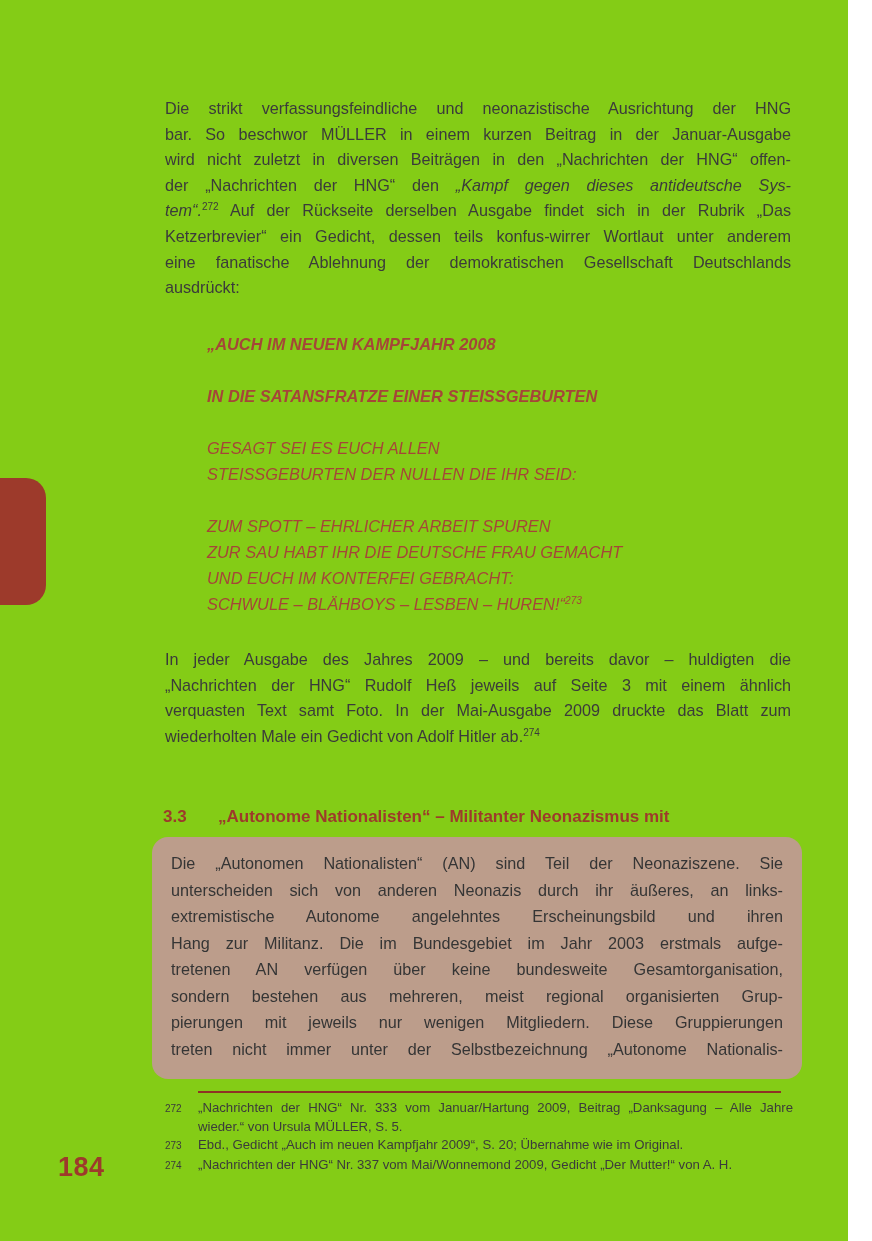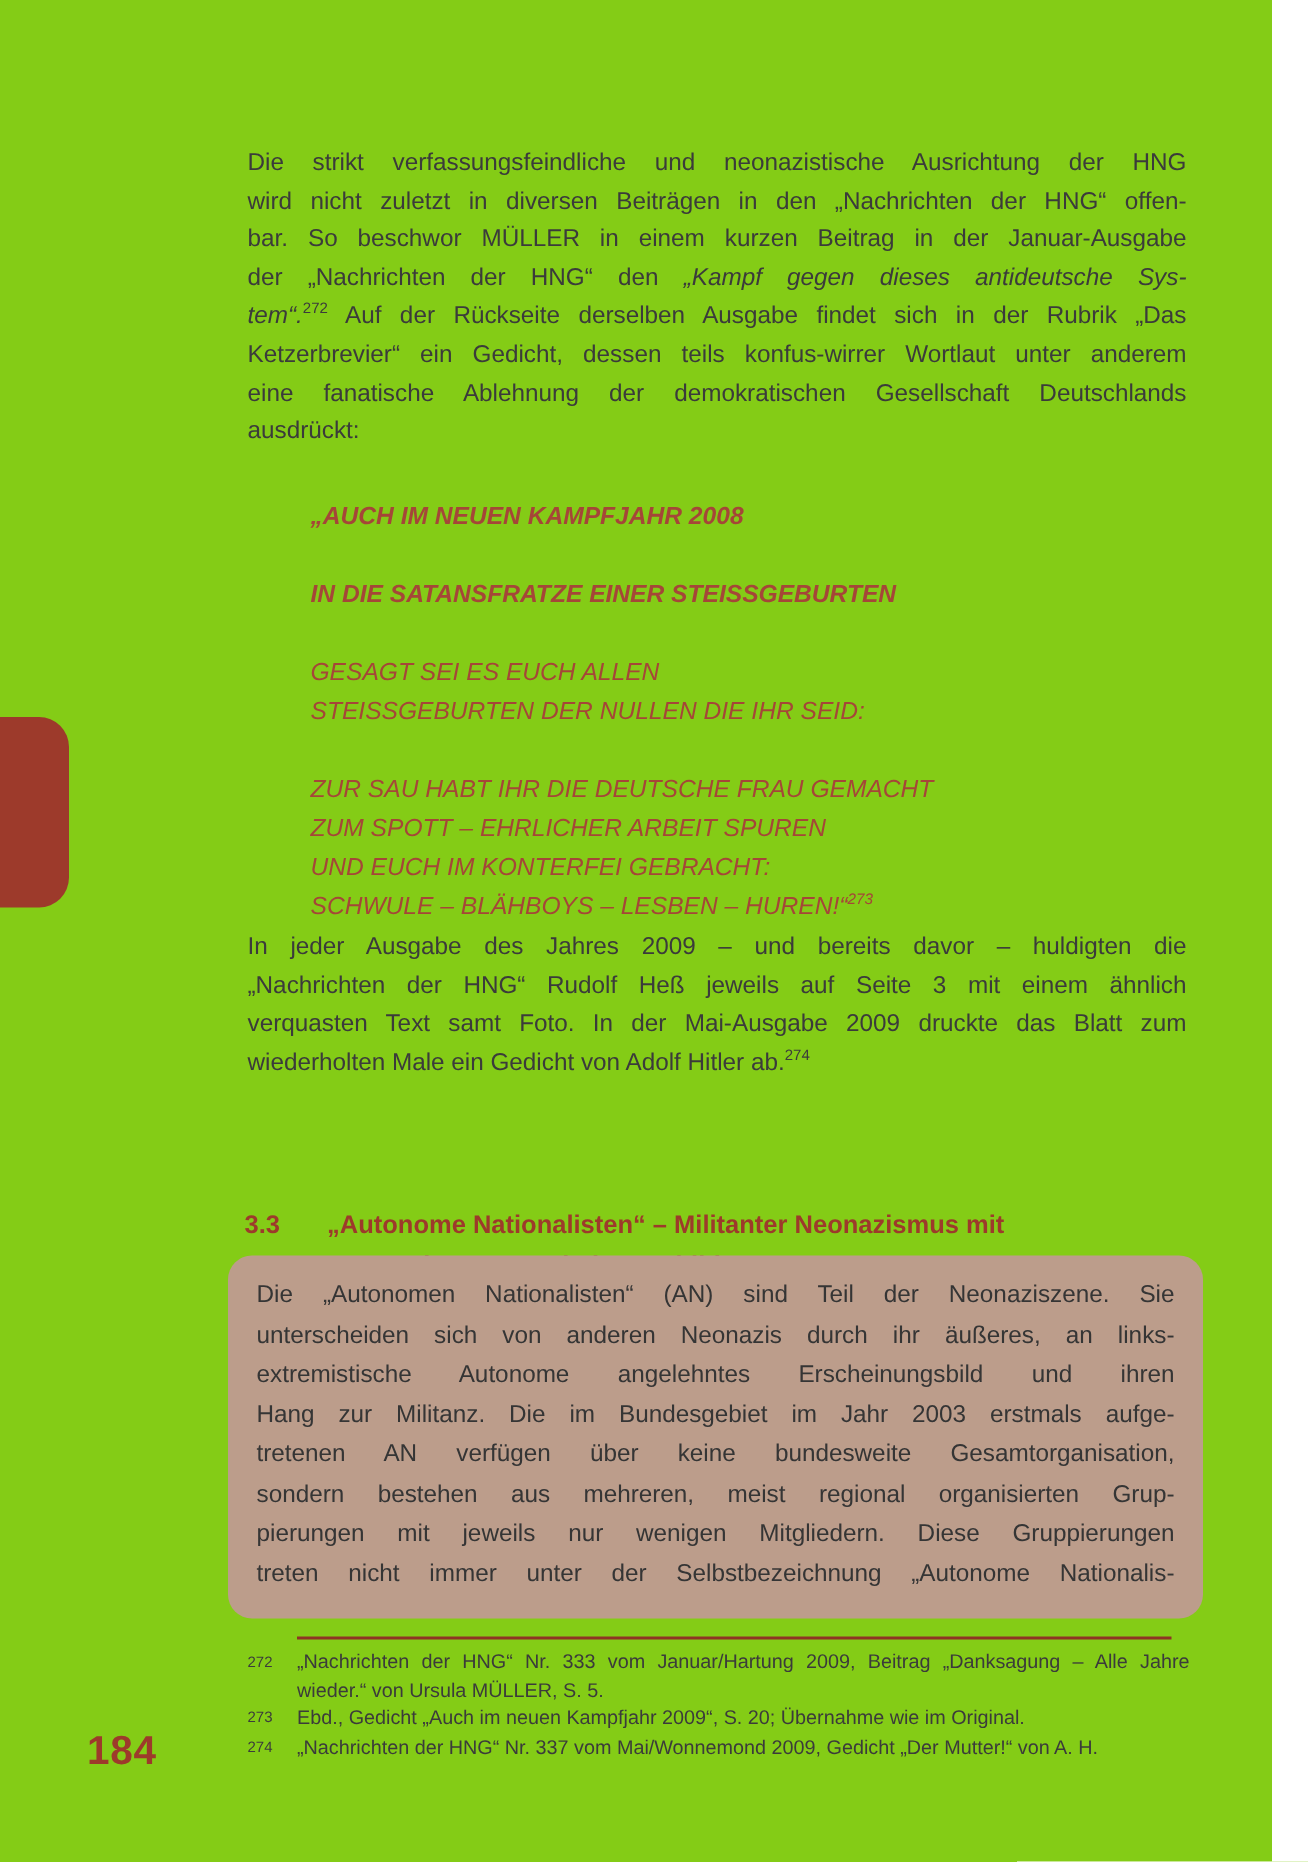--- a/index.html
+++ b/index.html
@@ -7,21 +7,21 @@
   .page{
     position:relative;width:848px;height:1241px;background:#84cc16;overflow:hidden;
     font-family:"Liberation Sans",sans-serif;color:var(--body,#3b3b3b);
   }
   em{}
   .sup{font-size:0.62em;vertical-align:super;line-height:0;}
   .tline{text-align:justify;text-align-last:justify;text-justify:inter-word;}
   .para .tline:last-child{text-align-last:left;}
 
   #para1{position:absolute;left:165px;top:96px;width:626px;font-size:16.2px;line-height:25.6px;}
-  #para2{position:absolute;left:165px;top:619px;width:626px;font-size:16.2px;line-height:25.6px;}
+  #para2{position:absolute;left:165px;top:647px;width:626px;font-size:16.2px;line-height:25.6px;}
 
   #poem{position:absolute;left:207px;top:331px;width:560px;color:var(--poem,#a54638);
         font-style:italic;font-size:16.4px;line-height:26px;}
   .stanza{margin-bottom:26px;}
   .stanza.bold{font-weight:bold;}
   .pline{text-align:left;white-space:nowrap;}
 
   #heading{position:absolute;left:163px;top:804px;width:640px;display:flex;
            color:var(--accent,#9d3a2b);font-weight:bold;font-size:17px;line-height:26.5px;}
   .hnum{width:55px;flex:0 0 55px;}
@@ -46,43 +46,43 @@
 </style>
 </head>
 <body>
 
 <div class="page" style="--accent: #9d3a2b; --poem: #a54638; --rule: #8e3424; --boxbg: #bc9d8b; --body: #3b3b3b;">
 
   <div id="sidetab"></div>
 
   <div id="para1" class="para">
       <div class="tline">Die strikt verfassungsfeindliche und neonazistische Ausrichtung der HNG</div>
+      <div class="tline">bar. So beschwor MÜLLER in einem kurzen Beitrag in der Januar-Ausgabe</div>
       <div class="tline">wird nicht zuletzt in diversen Beiträgen in den „Nachrichten der HNG“ offen-</div>
-      <div class="tline">bar. So beschwor MÜLLER in einem kurzen Beitrag in der Januar-Ausgabe</div>
       <div class="tline">der „Nachrichten der HNG“ den <em>„Kampf gegen dieses antideutsche Sys-</em></div>
       <div class="tline"><em>tem“.</em><span class="sup">272</span> Auf der Rückseite derselben Ausgabe findet sich in der Rubrik „Das</div>
       <div class="tline">Ketzerbrevier“ ein Gedicht, dessen teils konfus-wirrer Wortlaut unter anderem</div>
       <div class="tline">eine fanatische Ablehnung der demokratischen Gesellschaft Deutschlands</div>
       <div class="tline">ausdrückt:</div>
     </div>
 
   <div id="poem">
       <div class="stanza bold">
         <div class="pline">„AUCH IM NEUEN KAMPFJAHR 2008</div>
       </div>
       <div class="stanza bold">
         <div class="pline">IN DIE SATANSFRATZE EINER STEISSGEBURTEN</div>
       </div>
       <div class="stanza">
         <div class="pline">GESAGT SEI ES EUCH ALLEN</div>
         <div class="pline">STEISSGEBURTEN DER NULLEN DIE IHR SEID:</div>
       </div>
       <div class="stanza">
+        <div class="pline">ZUM SPOTT – EHRLICHER ARBEIT SPUREN</div>
         <div class="pline">ZUR SAU HABT IHR DIE DEUTSCHE FRAU GEMACHT</div>
-        <div class="pline">ZUM SPOTT – EHRLICHER ARBEIT SPUREN</div>
         <div class="pline">UND EUCH IM KONTERFEI GEBRACHT:</div>
         <div class="pline">SCHWULE – BLÄHBOYS – LESBEN – HUREN!“<span class="sup">273</span></div>
       </div>
     </div>
 
   <div id="para2" class="para">
       <div class="tline">In jeder Ausgabe des Jahres 2009 – und bereits davor – huldigten die</div>
       <div class="tline">„Nachrichten der HNG“ Rudolf Heß jeweils auf Seite 3 mit einem ähnlich</div>
       <div class="tline">verquasten Text samt Foto. In der Mai-Ausgabe 2009 druckte das Blatt zum</div>
       <div class="tline">wiederholten Male ein Gedicht von Adolf Hitler ab.<span class="sup">274</span></div>

